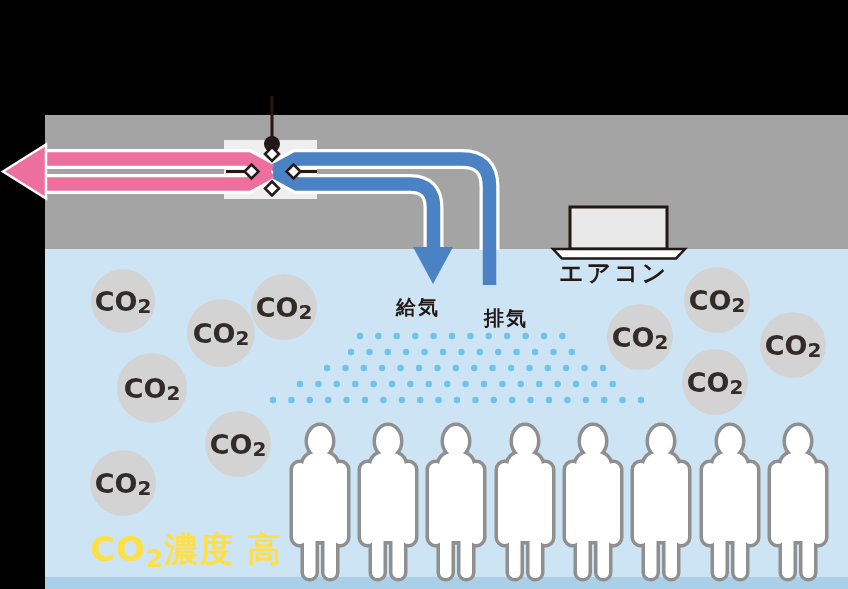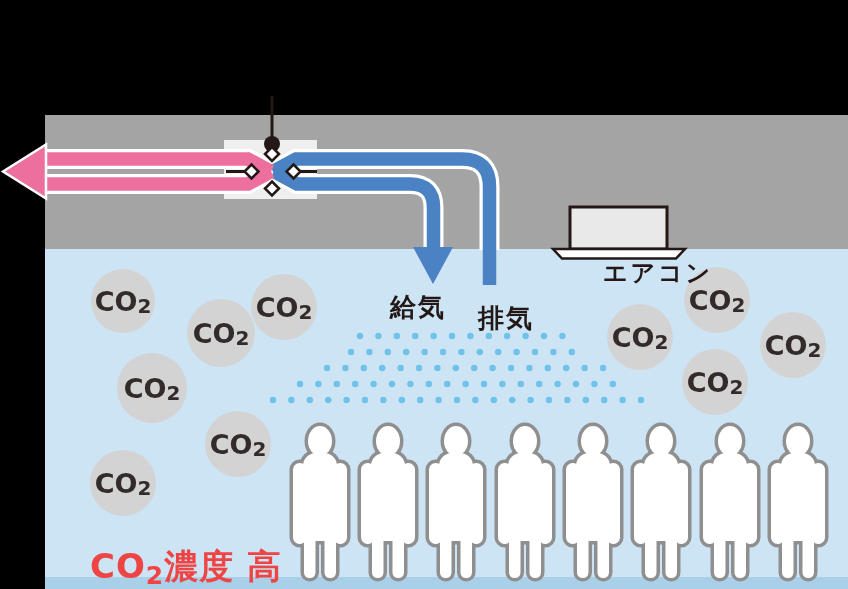--- a/index.html
+++ b/index.html
@@ -1,21 +1,21 @@
 <!DOCTYPE html>
 <html><head>
 <meta charset="utf-8">
 <style>
   html,body{margin:0;padding:0;background:#000;}
   #stage{position:relative;width:848px;height:589px;overflow:hidden;
          font-family:"DejaVu Sans",sans-serif;}
   #stage svg{position:absolute;left:0;top:0;}
   .layer{position:absolute;left:0;top:0;width:848px;height:589px;pointer-events:none;}
   .lbl{position:absolute;transform:translate(-50%,-50%);
-       font-weight:bold;font-size:26px;color:#231815;letter-spacing:2px;
+       font-weight:bold;font-size:20px;color:#231815;letter-spacing:2px;
        white-space:nowrap;line-height:1;}
   .lbl.ac{font-size:24px;letter-spacing:3px;}
   .bubble{position:absolute;border-radius:50%;display:flex;align-items:center;
           justify-content:center;font-weight:bold;font-size:27px;color:#332b29;
           line-height:1;letter-spacing:0;}
   .bubble .sub{font-size:20px;transform:translateY(5px);}
   .co2-level{position:absolute;transform:translateY(-50%);font-weight:bold;
              font-size:34px;line-height:1;white-space:nowrap;letter-spacing:1px;}
   .co2-level .sub{font-size:25px;vertical-align:baseline;position:relative;top:6px;}
 </style>
@@ -234,17 +234,17 @@
       </div>
       <div class="bubble" style="left: 682px; top: 349px; height: 66px; width: 66px; background: rgb(211, 211, 211); color: rgb(51, 43, 41);">
         <span>CO</span>
         <span class="sub">2</span>
       </div>
     </div>
 
   <div class="layer">
     <div class="lbl" style="left:418px;top:307px">給気</div>
     <div class="lbl" style="left:506px;top:318px">排気</div>
-    <div class="lbl ac" style="left:658px;top:273px">エアコン</div>
-    <div class="co2-level" id="co2-level" style="left: 90px; top: 566px; color: #ef4444;"><span>CO</span><span class="sub">2</span><span>濃度 高</span></div>
+    <div class="lbl ac" style="left:614px;top:273px">エアコン</div>
+    <div class="co2-level" id="co2-level" style="left: 90px; top: 549px; color: #fde047;"><span>CO</span><span class="sub">2</span><span>濃度 高</span></div>
   </div>
 
 </div>
 
 </body></html>

